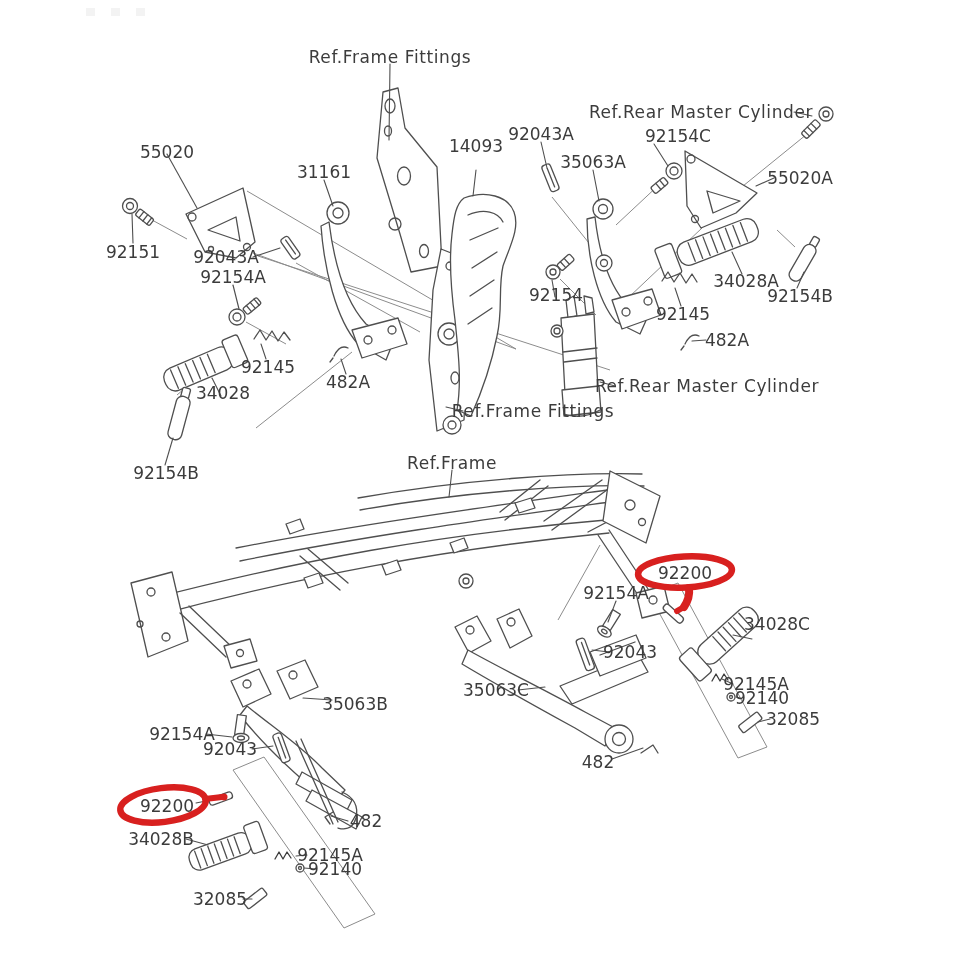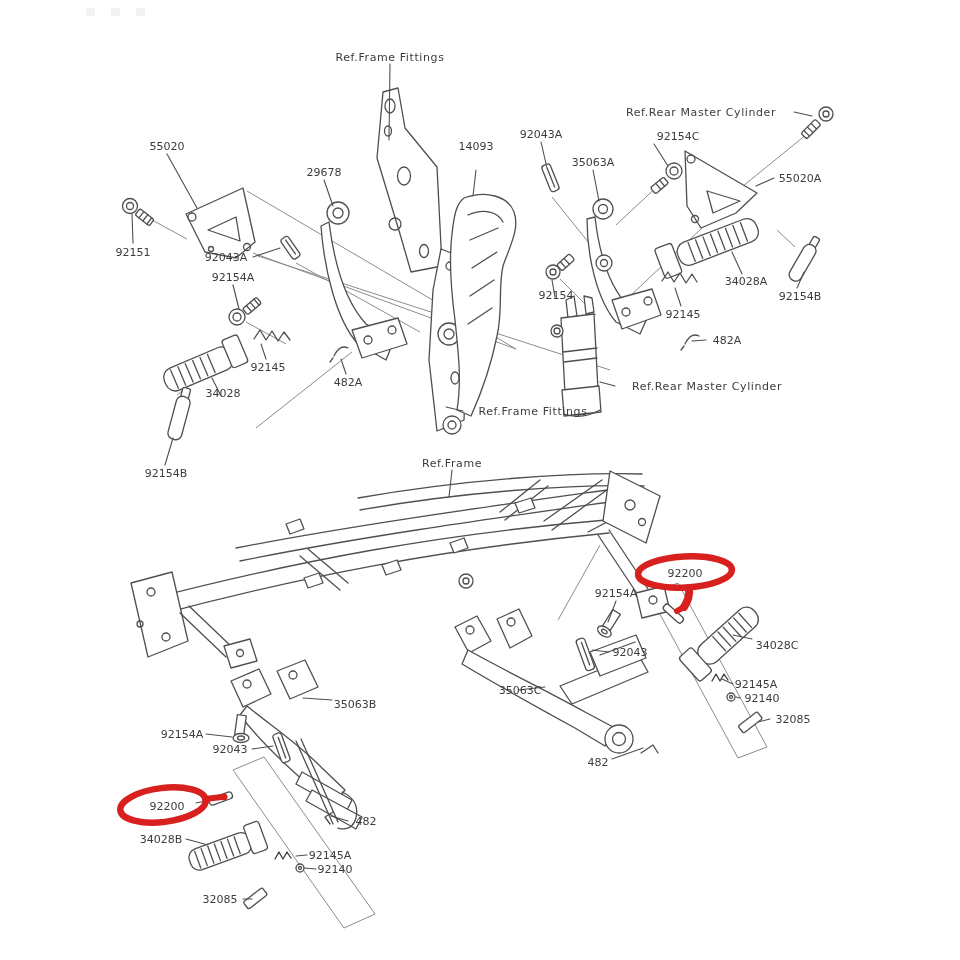--- a/index.html
+++ b/index.html
@@ -1,20 +1,20 @@
 <!DOCTYPE html>
 <html><head>
 <meta charset="utf-8">
 <style>
   html,body{margin:0;padding:0;background:#fff;}
   body{width:960px;height:960px;position:relative;overflow:hidden;
        font-family:"DejaVu Sans","Liberation Sans",sans-serif;}
   #stage{position:absolute;left:0;top:0;width:960px;height:960px;}
   svg{position:absolute;left:0;top:0;}
-  .lbl{position:absolute;transform:translate(-50%,-50%);font-size:11px;
+  .lbl{position:absolute;transform:translate(-50%,-50%);font-size:17px;
        color:#3c3c3c;white-space:nowrap;line-height:1;}
   .ref{letter-spacing:0.6px;}
   
   .parts path,.parts rect,.parts circle,.parts ellipse,.parts polyline,.parts line{
       stroke:#4f4f4f;stroke-width:1.3;fill:none;stroke-linejoin:round;stroke-linecap:round;}
   .parts .fw{fill:#ffffff;}
   .construction line,.construction path{stroke:#8c8c8c;stroke-width:1;fill:none;}
   .leaders line,.leaders path{stroke:#4f4f4f;stroke-width:1.1;fill:none;stroke-linecap:round;}
   .dark{stroke:#3a3a3a !important;}
 </style>
@@ -406,22 +406,22 @@
       <path d="M205,799 L222,797" stroke-width="6"></path>
       <circle cx="224" cy="797" r="3.5" fill="#d8201f" stroke="none"></circle>
     </g>
   </g>
 </svg>
 
 <div class="lbl ref" style="left:390px;top:57px">Ref.Frame Fittings</div>
 <div class="lbl ref" style="left:701px;top:112px">Ref.Rear Master Cylinder</div>
 <div class="lbl" style="left:541px;top:134px">92043A</div>
 <div class="lbl" style="left:678px;top:136px">92154C</div>
-<div class="lbl" style="left:167px;top:146px">55020</div>
-<div class="lbl" style="left:324px;top:172px">29678</div>
+<div class="lbl" style="left:167px;top:152px">55020</div>
+<div class="lbl" style="left:324px;top:172px">31161</div>
 <div class="lbl" style="left:476px;top:146px">14093</div>
 <div class="lbl" style="left:593px;top:162px">35063A</div>
 <div class="lbl" style="left:800px;top:178px">55020A</div>
 <div class="lbl" style="left:133px;top:252px">92151</div>
 <div class="lbl" style="left:226px;top:257px">92043A</div>
 <div class="lbl" style="left:233px;top:277px">92154A</div>
 <div class="lbl" style="left:746px;top:281px">34028A</div>
 <div class="lbl" style="left:800px;top:296px">92154B</div>
 <div class="lbl" style="left:556px;top:295px">92154</div>
 <div class="lbl" style="left:683px;top:314px">92145</div>
@@ -429,25 +429,25 @@
 <div class="lbl" style="left:268px;top:367px">92145</div>
 <div class="lbl" style="left:348px;top:382px">482A</div>
 <div class="lbl" style="left:223px;top:393px">34028</div>
 <div class="lbl ref" style="left:707px;top:386px">Ref.Rear Master Cylinder</div>
 <div class="lbl ref" style="left:533px;top:411px">Ref.Frame Fittings</div>
 <div class="lbl" style="left:166px;top:473px">92154B</div>
 <div class="lbl ref" style="left:452px;top:463px">Ref.Frame</div>
 <div class="lbl" style="left:685px;top:573px">92200</div>
 <div class="lbl" style="left:616px;top:593px">92154A</div>
 <div class="lbl" style="left:630px;top:652px">92043</div>
-<div class="lbl" style="left:777px;top:645px">34028C</div>
+<div class="lbl" style="left:777px;top:624px">34028C</div>
 <div class="lbl" style="left:756px;top:684px">92145A</div>
 <div class="lbl" style="left:762px;top:698px">92140</div>
 <div class="lbl" style="left:793px;top:719px">32085</div>
-<div class="lbl" style="left:520px;top:690px">35063C</div>
+<div class="lbl" style="left:496px;top:690px">35063C</div>
 <div class="lbl" style="left:598px;top:762px">482</div>
 <div class="lbl" style="left:355px;top:704px">35063B</div>
 <div class="lbl" style="left:182px;top:734px">92154A</div>
 <div class="lbl" style="left:230px;top:749px">92043</div>
 <div class="lbl" style="left:167px;top:806px">92200</div>
 <div class="lbl" style="left:161px;top:839px">34028B</div>
 <div class="lbl" style="left:366px;top:821px">482</div>
 <div class="lbl" style="left:330px;top:855px">92145A</div>
 <div class="lbl" style="left:335px;top:869px">92140</div>
 <div class="lbl" style="left:220px;top:899px">32085</div>

